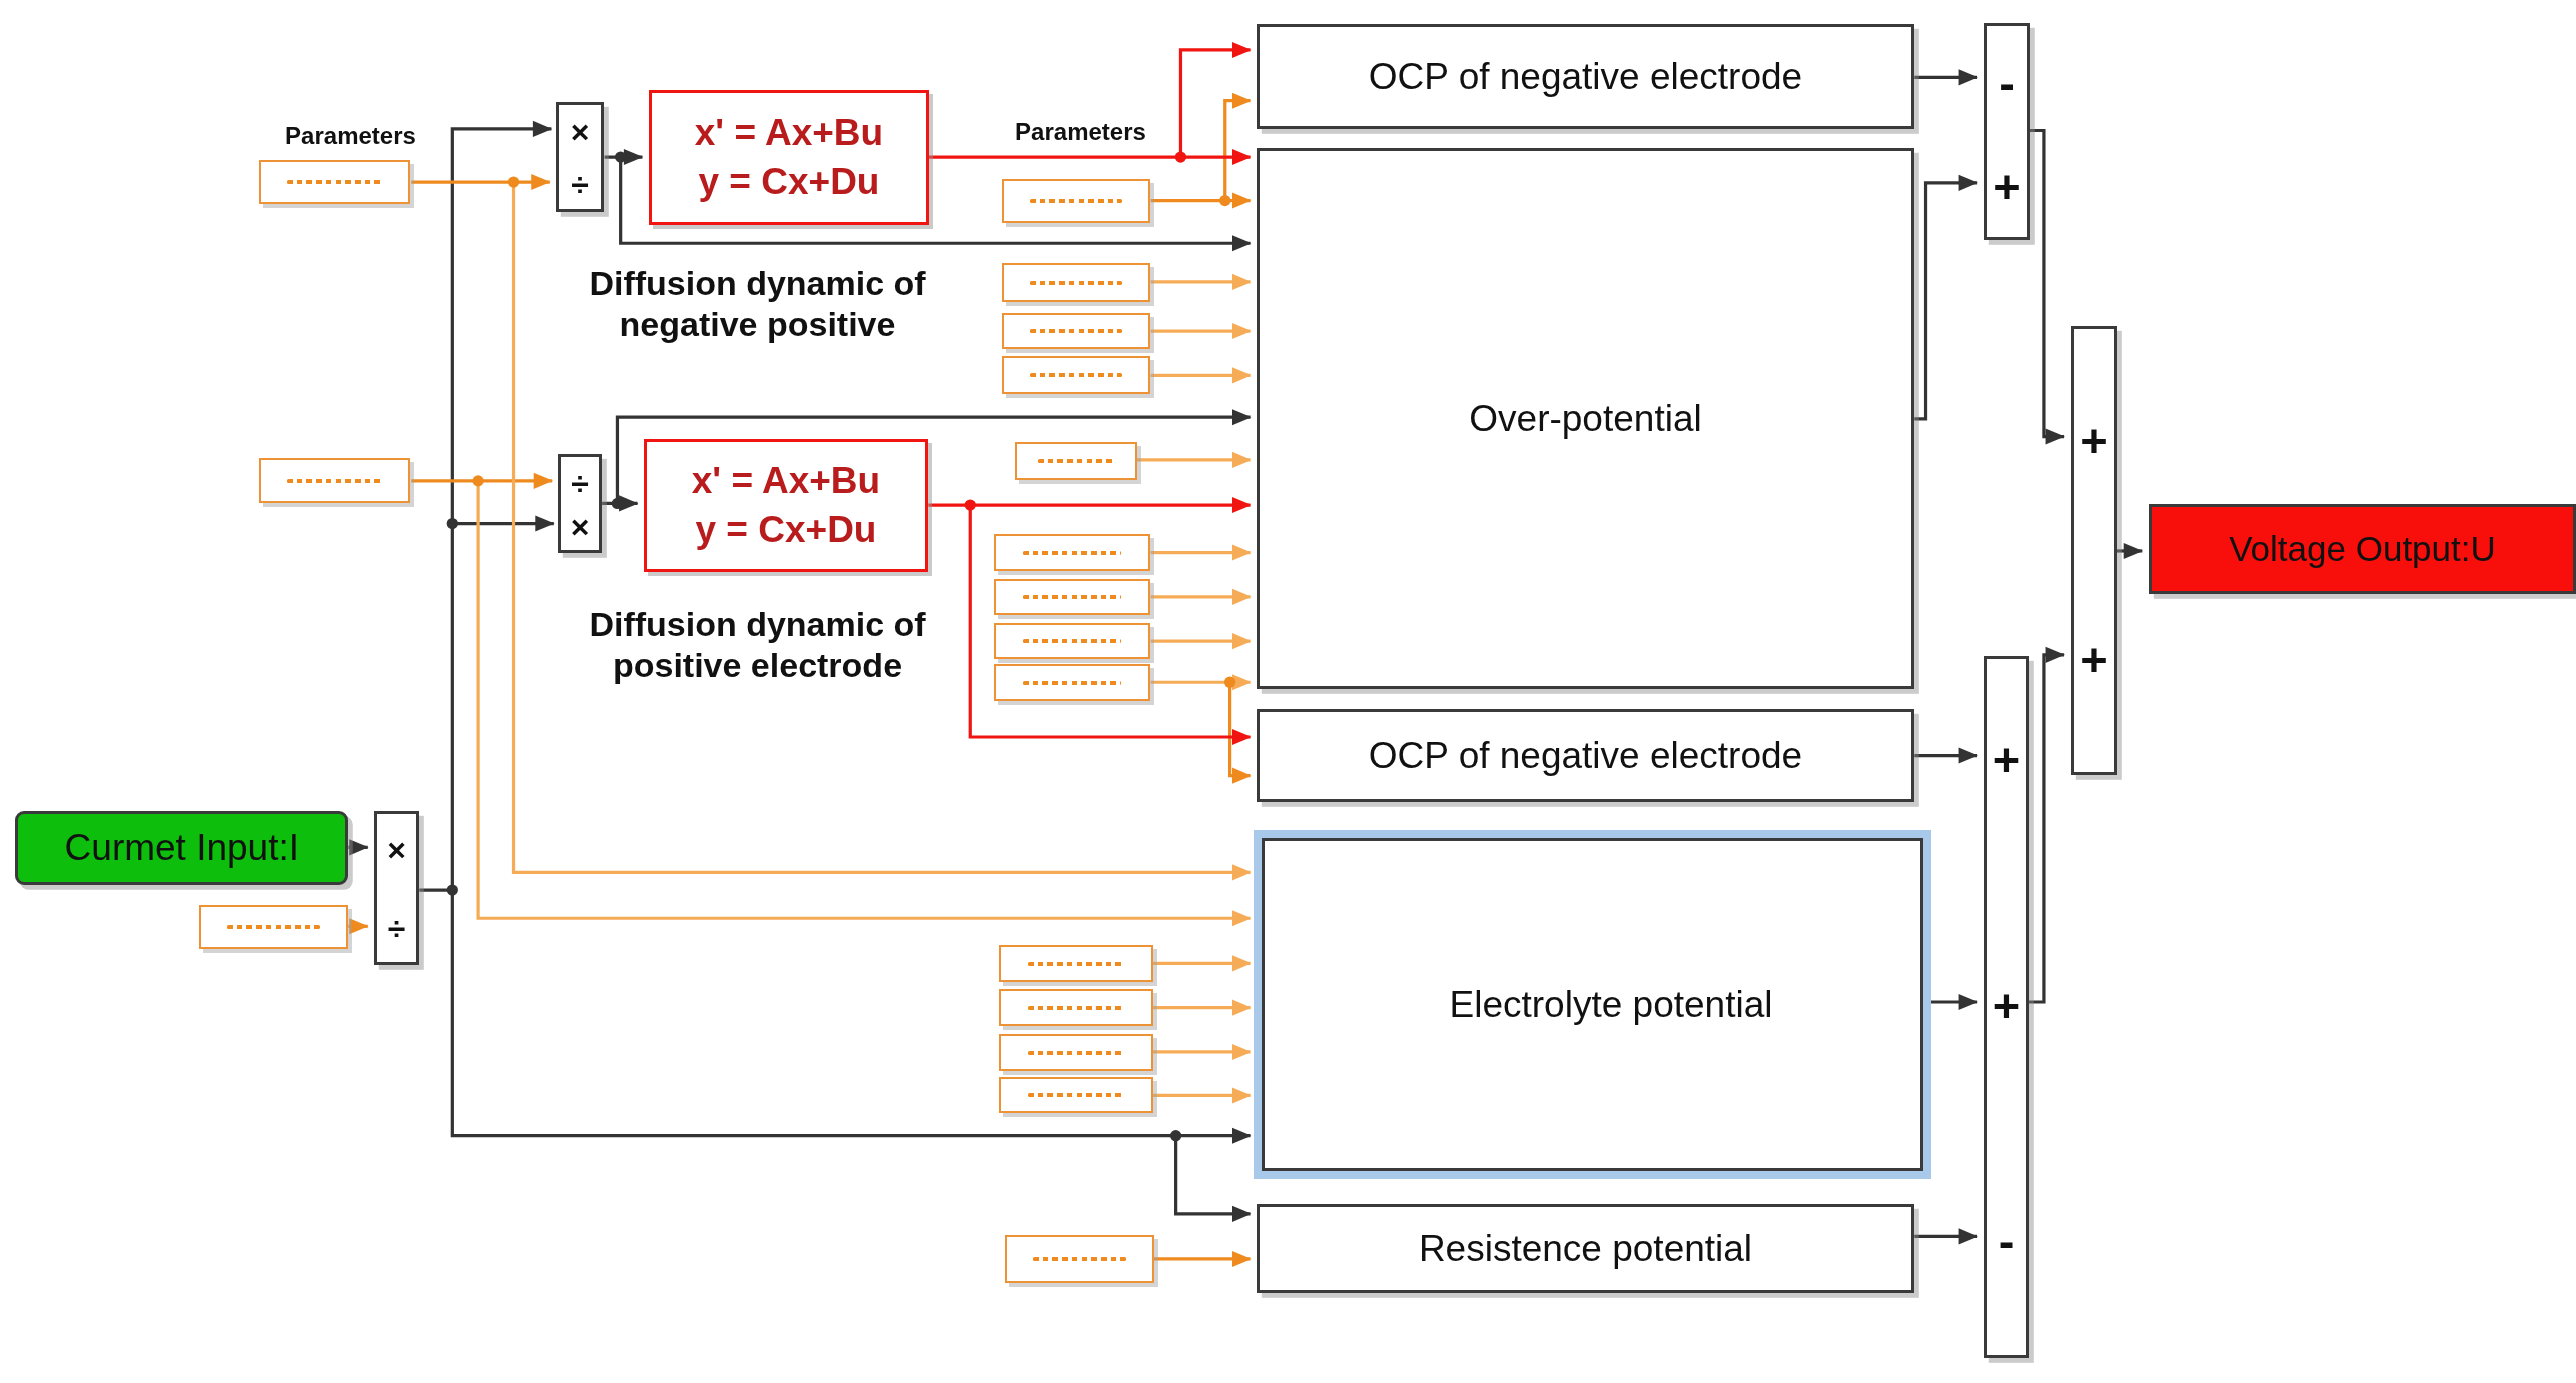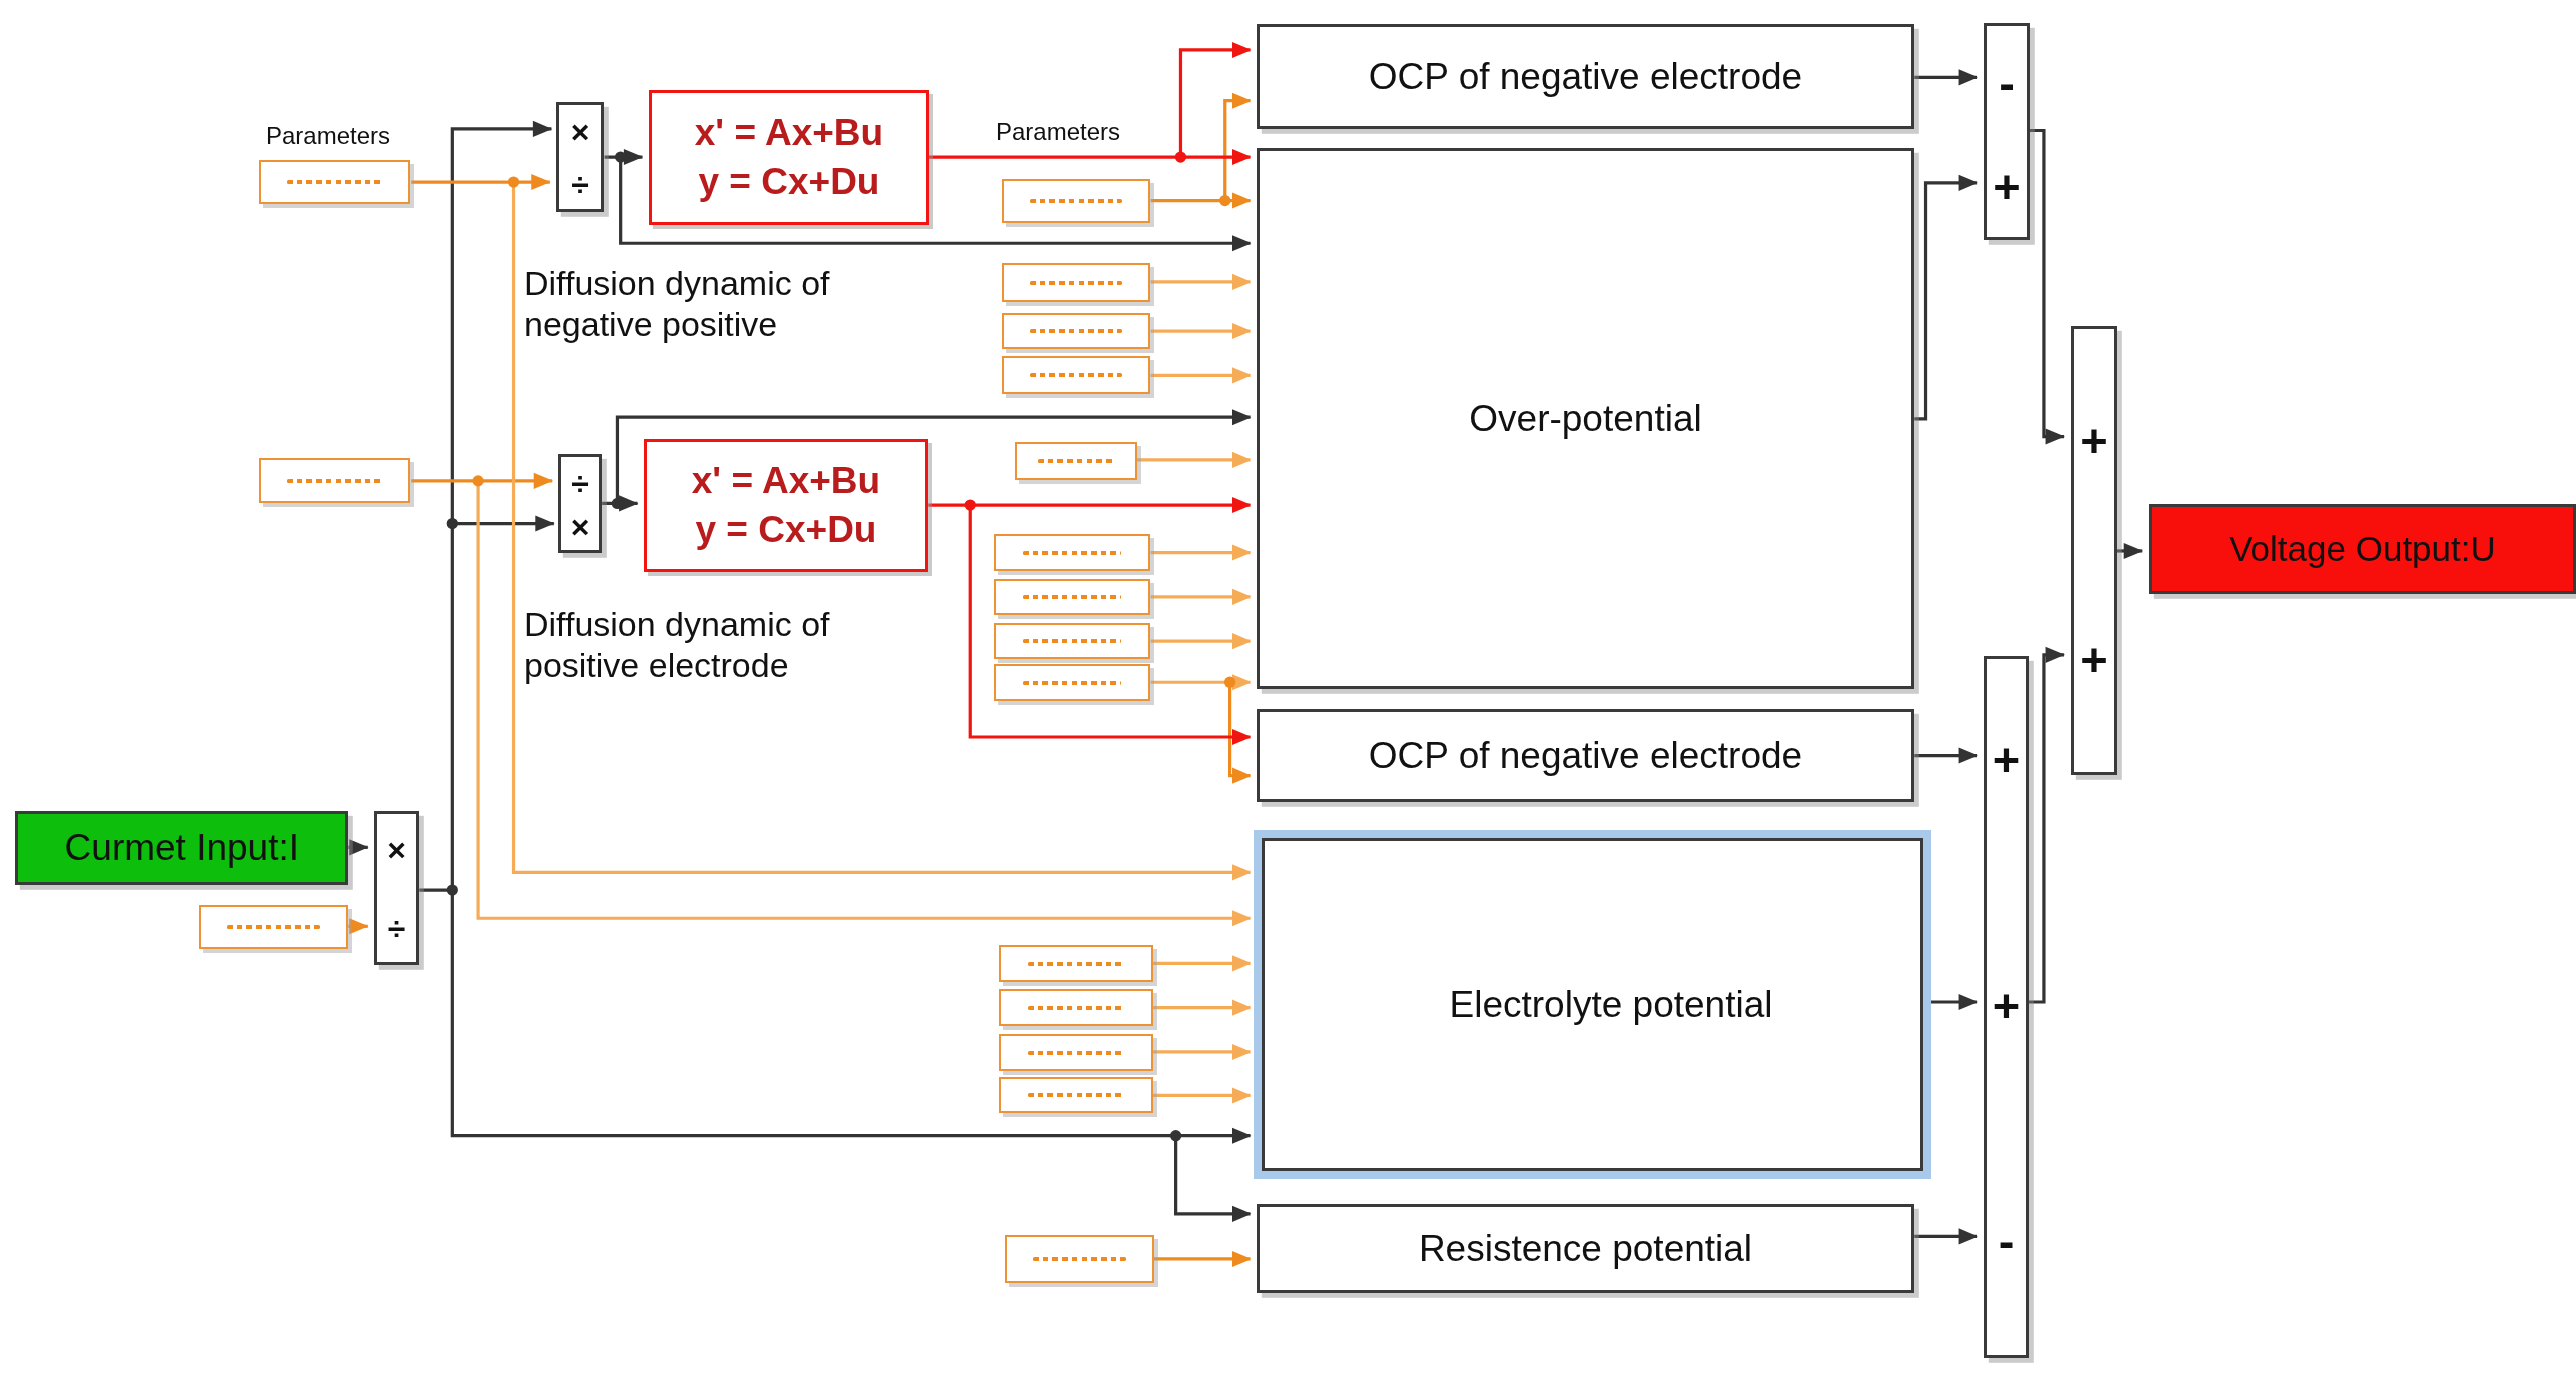--- a/index.html
+++ b/index.html
@@ -26,21 +26,21 @@
   .pbox{
     position:absolute; box-sizing:border-box; background:#fff;
     border:2.4px solid #ed9335; box-shadow:4px 4px 0 rgba(160,160,160,.45);
     display:flex; align-items:center; justify-content:center; z-index:2;
   }
   .dots{
     display:block; width:64%; height:4px; border-radius:1.6px;
     background:repeating-linear-gradient(90deg,#ee8a1e 0 5.6px,rgba(255,255,255,0) 5.6px 9.7px);
   }
   .ann{
-    position:absolute; z-index:2; font-weight:normal; text-align:left; line-height:1.18;
+    position:absolute; z-index:2; font-weight:bold; text-align:center; line-height:1.18;
   }
   .ann.small{font-size:24px;}
   .ann.mid{font-size:34px; line-height:1.2;}
 </style>
 </head>
 <body>
 
 <div id="canvas">
 
   <svg class="wires" width="2576" height="1383" viewBox="0 0 3197 1717">
@@ -137,21 +137,21 @@
   </div>
   <div class="ann mid" style="left:524px;top:263px;width:467px;">
     <div>Diffusion dynamic of</div>
     <div>negative positive</div>
   </div>
   <div class="ann mid" style="left:524px;top:604px;width:467px;">
     <div>Diffusion dynamic of</div>
     <div>positive electrode</div>
   </div>
 
-  <div class="blk big green" style="left:15.3px;top:811px;width:333px;height:74px;">
+  <div class="blk big green" style="left:15.3px;top:811px;width:333px;height:74px;border-radius:9px;">
     <span>Curmet Input:I</span>
   </div>
 
   <div class="blk big redblk" style="left:2149px;top:504px;width:427px;height:90px;font-size:35px;">
     <span>Voltage Output:U</span>
   </div>
 
   <div class="blk narrow" style="left:556px;top:102px;width:48px;height:110px;">
     <span class="sg sgsmall" style="top:26.6px">×</span>
     <span class="sg sgsmall" style="top:80px">÷</span>

